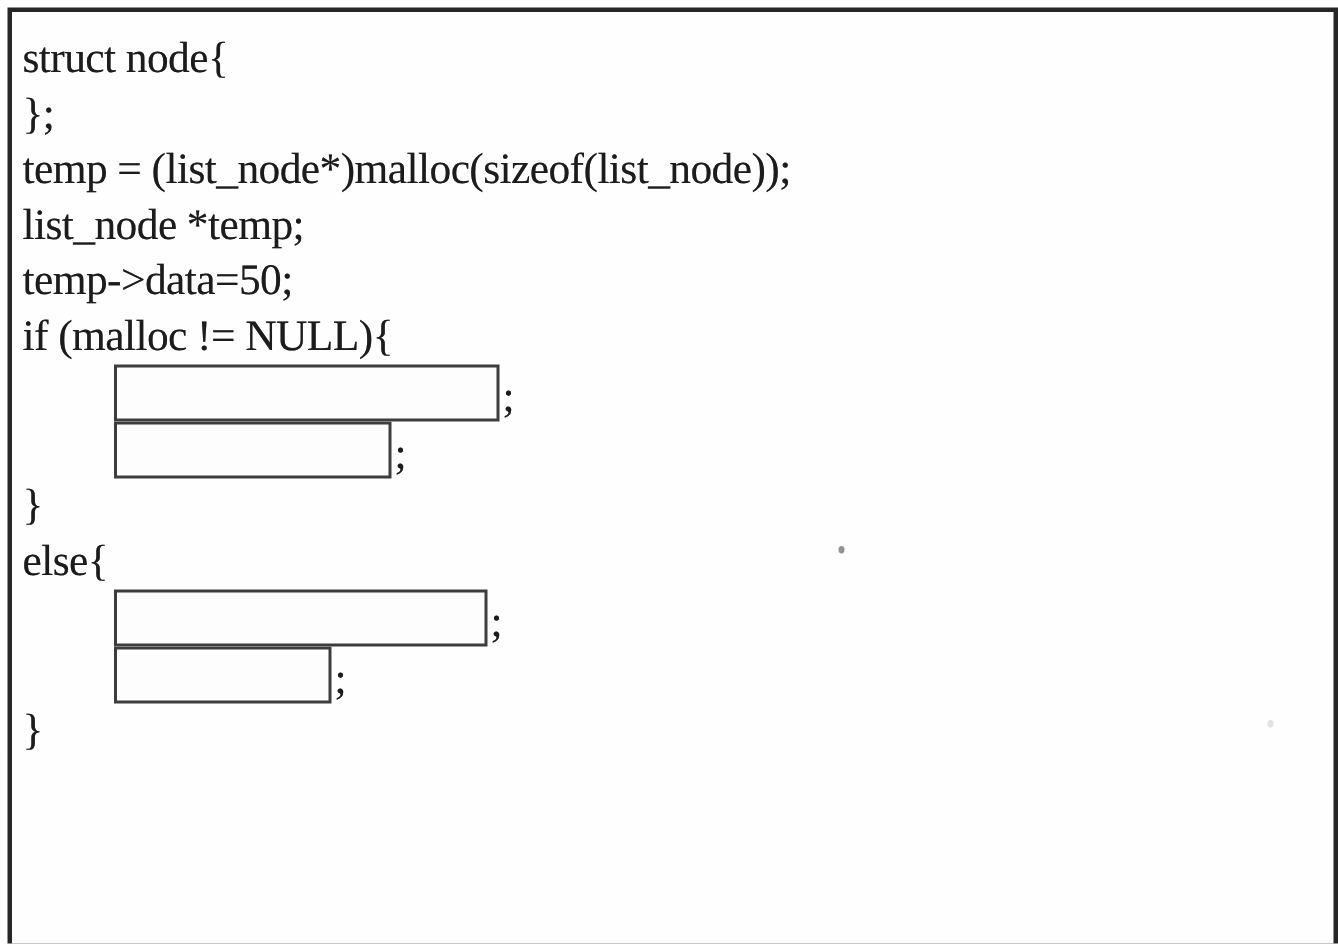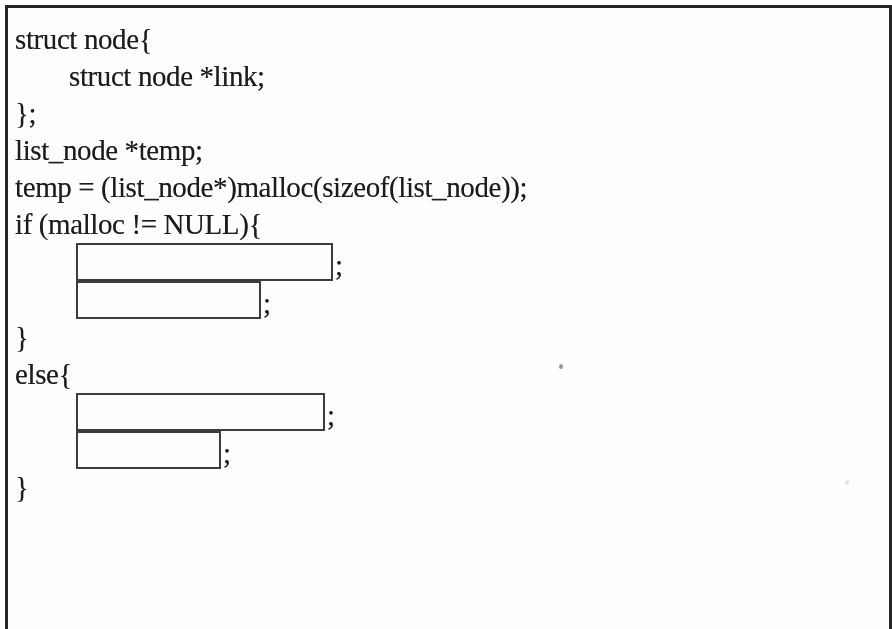--- a/index.html
+++ b/index.html
@@ -71,24 +71,24 @@
   .speck-1 { left: 559px; top: 364px; }
   .speck-2 { left: 845px; top: 480px; opacity: 0.2; }
 </style>
 </head>
 <body>
 
 <div class="page">
   <div class="code-frame">
 
     <div class="ln"><span>struct node{</span></div>
-    <div class="ln ind"><span>struct node *link;</span></div>
     <div class="ln"><span>};</span></div>
+    <div class="ln"><span>temp = (list_node*)malloc(sizeof(list_node));</span></div>
     <div class="ln"><span>list_node *temp;</span></div>
-    <div class="ln"><span>temp = (list_node*)malloc(sizeof(list_node));</span></div>
+    <div class="ln"><span>temp-&gt;data=50;</span></div>
     <div class="ln"><span>if (malloc != NULL){</span></div>
 
     <div class="blank-ln">
       <span class="answer-box b1"></span>
         <span class="sfx">;</span>
     </div>
     <div class="blank-ln">
       <span class="answer-box b2"></span>
         <span class="sfx">;</span>
     </div>

